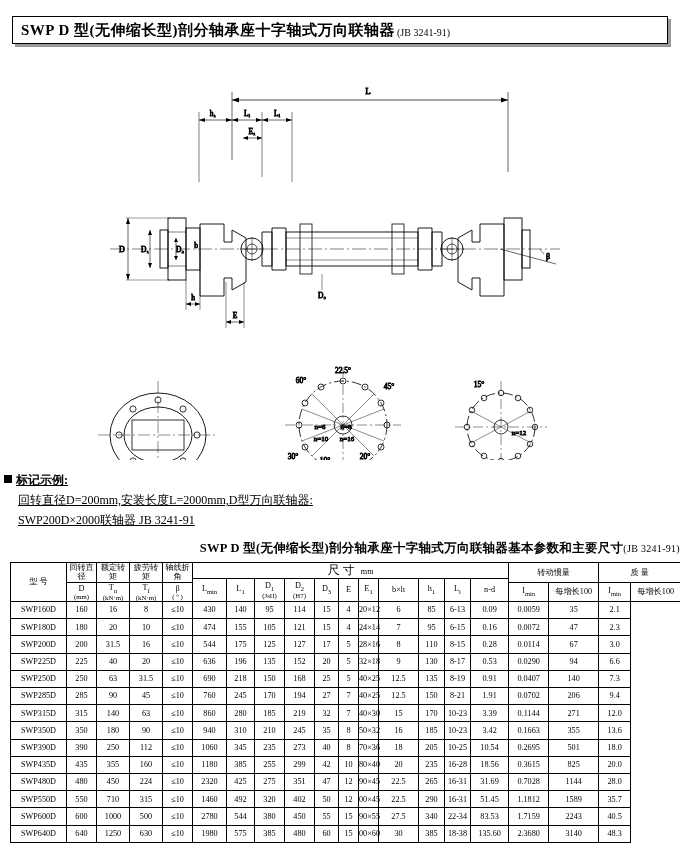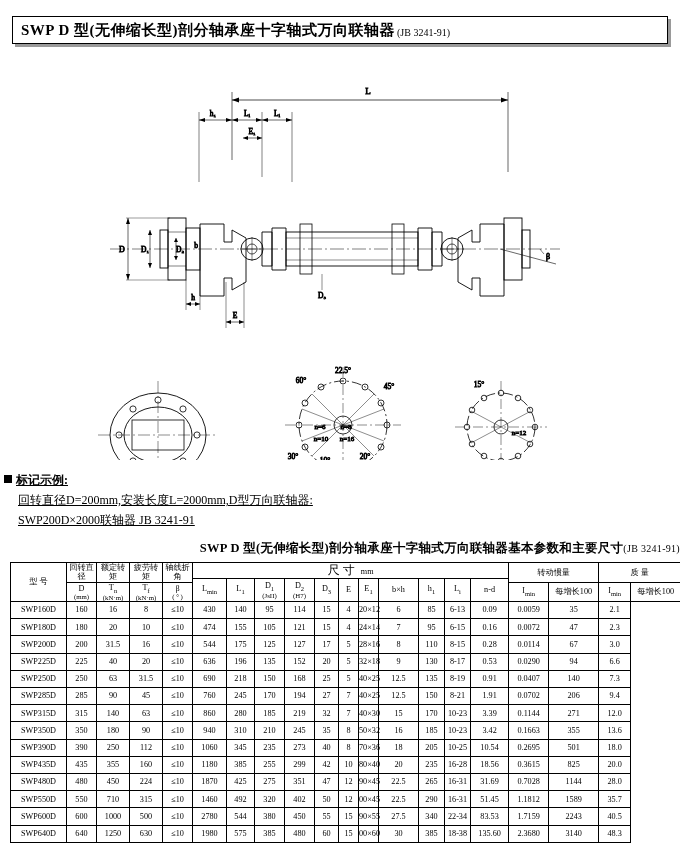--- a/index.html
+++ b/index.html
@@ -615,21 +615,21 @@
             <td>0.3615</td>
             <td>825</td>
             <td>20.0</td>
           </tr>
           <tr>
             <td class="model-col">SWP480D</td>
             <td>480</td>
             <td>450</td>
             <td>224</td>
             <td>≤10</td>
-            <td>1870</td>
+            <td>2320</td>
             <td>425</td>
             <td>275</td>
             <td>351</td>
             <td>47</td>
             <td>12</td>
             <td>90×45</td>
             <td>22.5</td>
             <td>265</td>
             <td>16-31</td>
             <td>31.69</td>

